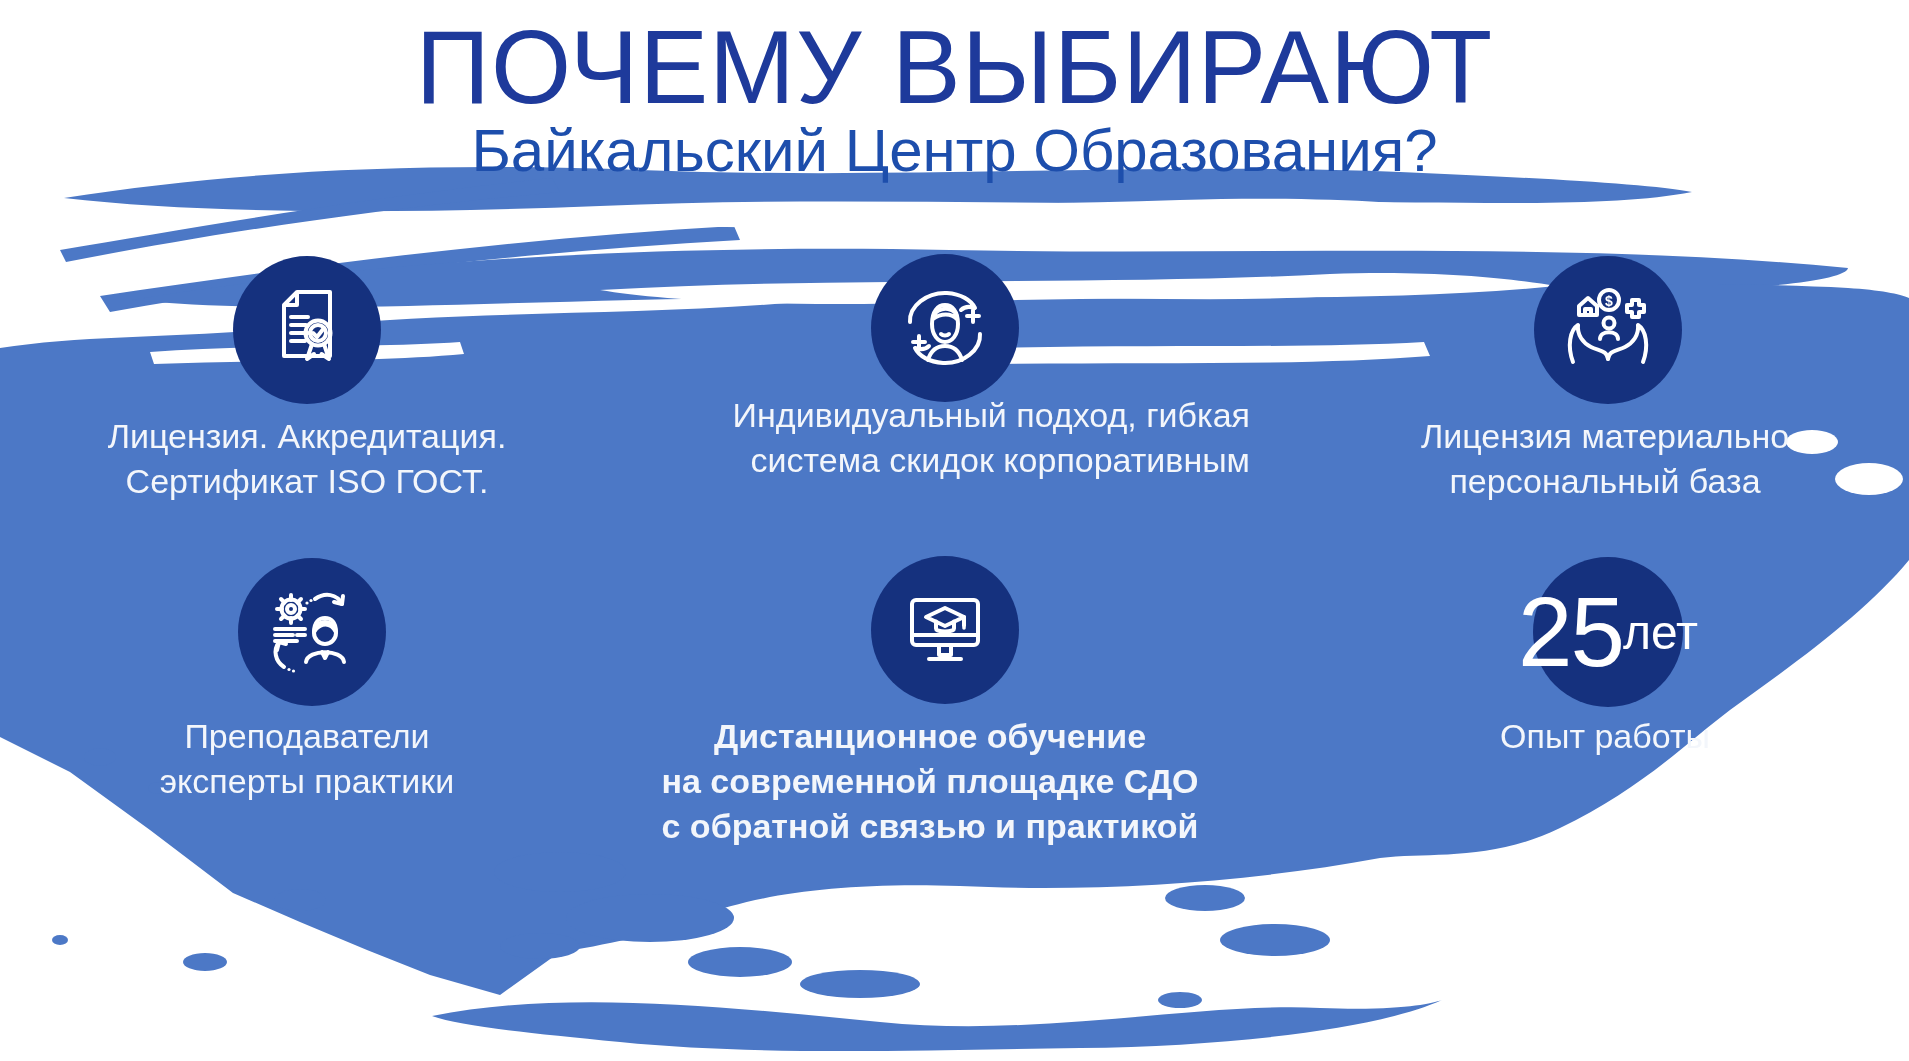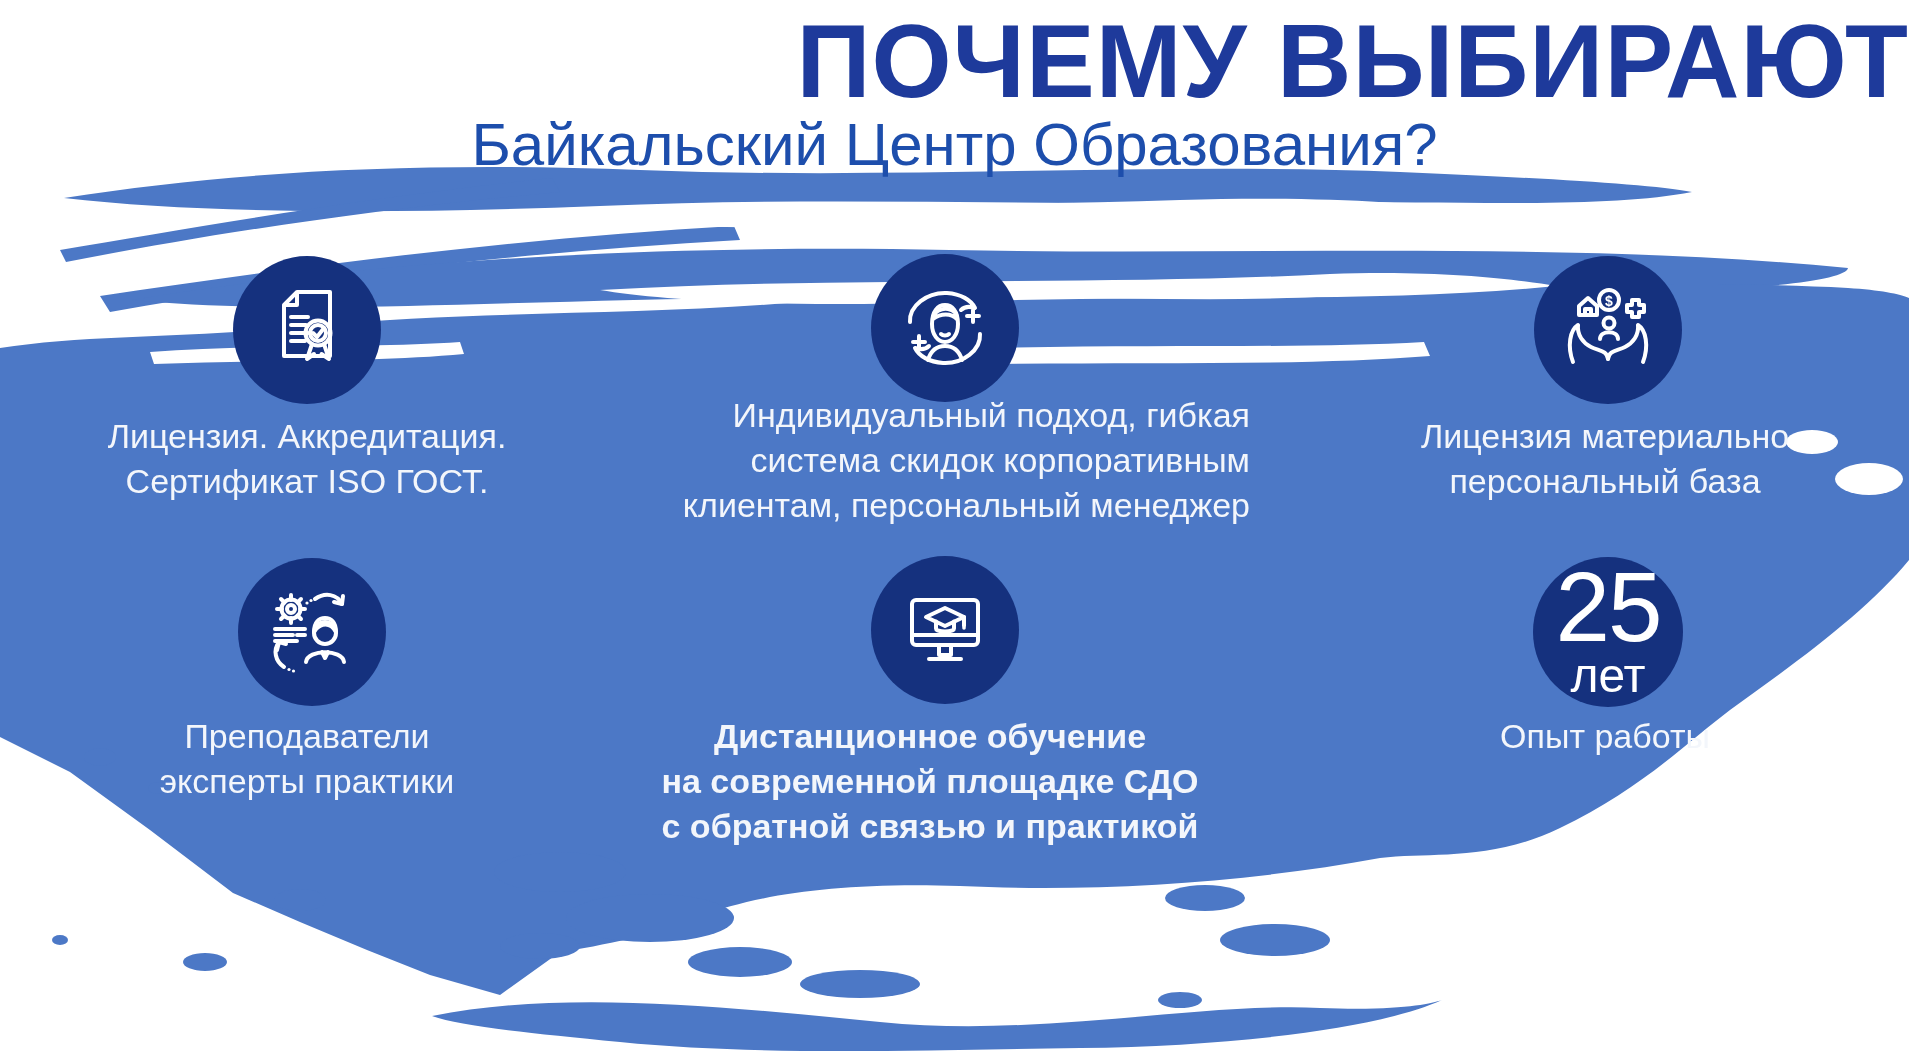--- a/index.html
+++ b/index.html
@@ -5,43 +5,43 @@
   html,body{margin:0;padding:0;background:#888;}
   .canvas{
     position:relative;width:1909px;height:1061px;background:#ffffff;overflow:hidden;
     font-family:"Liberation Sans",sans-serif;
   }
   .brush-svg{position:absolute;left:0;top:0;width:1909px;height:1061px;z-index:1;}
   .b{fill:var(--c-brush,#4C78C6);}
   .w{fill:#ffffff;}
   .header{position:absolute;top:0;left:0;width:1909px;text-align:center;z-index:3;}
   .title{
-    margin:8px 0 0 0;font-size:103px;font-weight:bold;line-height:1.04;
-    color:var(--c-title,#1E3A9B);letter-spacing:1px;text-align:right;
+    margin:14px 0 0 0;font-size:103px;font-weight:normal;line-height:1.04;
+    color:var(--c-title,#1E3A9B);letter-spacing:1px;
   }
   .subtitle{
     margin:0;font-size:60px;font-weight:400;line-height:1.0;
     color:var(--c-subtitle,#1D4EAC);
   }
   .feature{position:absolute;z-index:3;}
   .icon-circle{
     position:absolute;width:148px;height:148px;border-radius:50%;
     background:var(--c-circle,#15317E);
     display:flex;align-items:center;justify-content:center;
   }
   .icon-circle svg{width:100px;height:100px;}
   .icon-art{stroke:#ffffff;stroke-width:4;fill:none;stroke-linecap:round;stroke-linejoin:round;}
   .caption{
     position:absolute;text-align:center;color:var(--c-text,#F3F6FB);
     font-size:34px;line-height:1.32;font-weight:400;
   }
   .badge-circle{
     position:absolute;width:150px;height:150px;border-radius:50%;
     background:var(--c-circle,#15317E);color:#ffffff;
-    display:flex;flex-direction:column;align-items:center;justify-content:center;
+    display:flex;flex-direction:row;align-items:center;justify-content:center;
   }
   .badge-value{font-size:98px;line-height:0.88;font-weight:400;letter-spacing:-2px;}
   .badge-unit{font-size:48px;line-height:1.0;margin-top:2px;}
   .coin-sign{font-family:"Liberation Sans",sans-serif;font-weight:bold;}
 </style>
 </head>
 <body>
 
 <div class="canvas">
 
@@ -133,21 +133,20 @@
           <path d="M38,41 C39,33 47,30 53,31 C59,32 62,36 62,41 C56,35 46,35 38,41"></path>
           <path d="M46,56 C48,58 52,58 54,56"></path>
           <path d="M24,58 V70 M18,64 H30"></path>
           <path d="M78,32 V44 M72,38 H84"></path>
         </g>
       </svg>
     </div>
     <div class="caption" style="left:610px;top:393px;width:640px;text-align:right;">
       <div>Индивидуальный подход, гибкая</div>
       <div>система скидок корпоративным</div>
-      <div>клиентам, персональный менеджер</div>
     </div>
   </div>
 
   <div class="feature">
     <div class="icon-circle" style="left:1534px;top:256px;">
       <svg viewBox="0 0 100 100">
         <g class="icon-art">
           <path d="M21,35 V26 L30,18 L39,26 V35 Z"></path>
           <path d="M27,35 V29 H33 V35"></path>
           <circle cx="51" cy="20" r="10"></circle>

